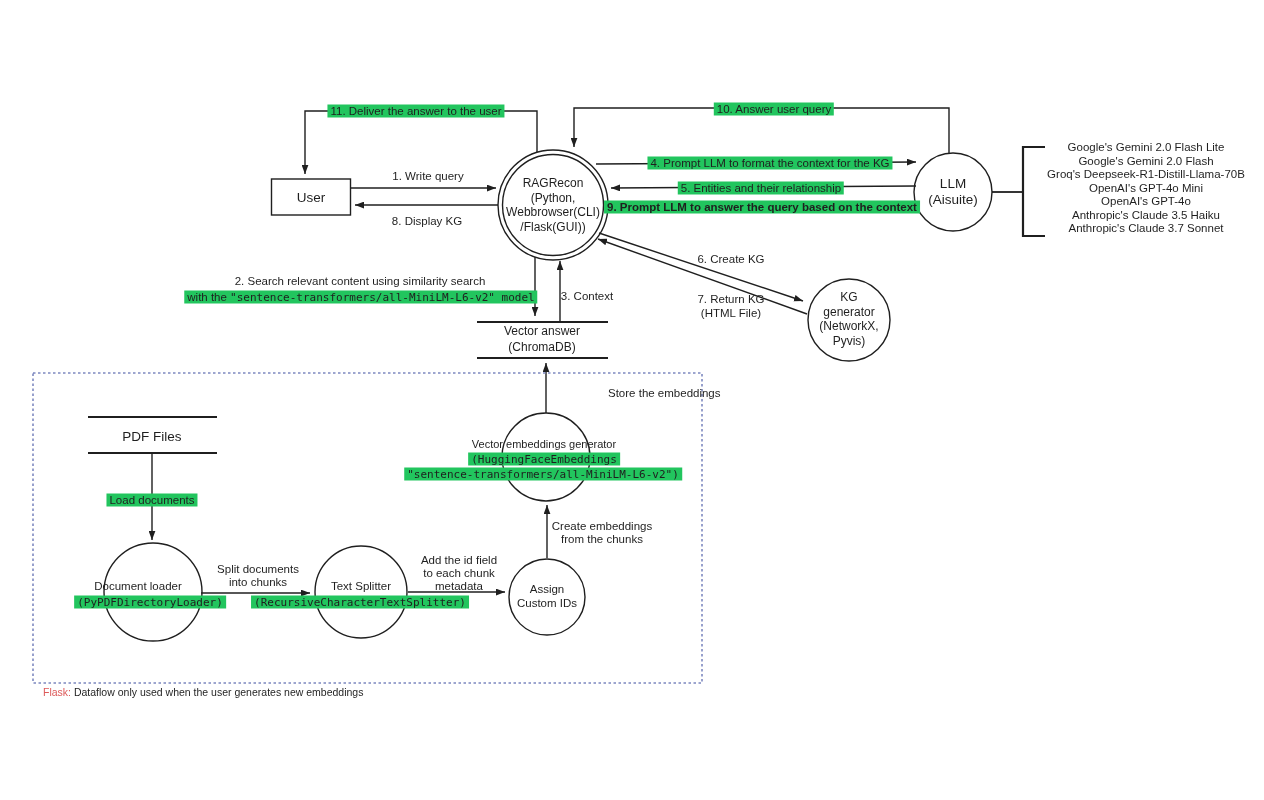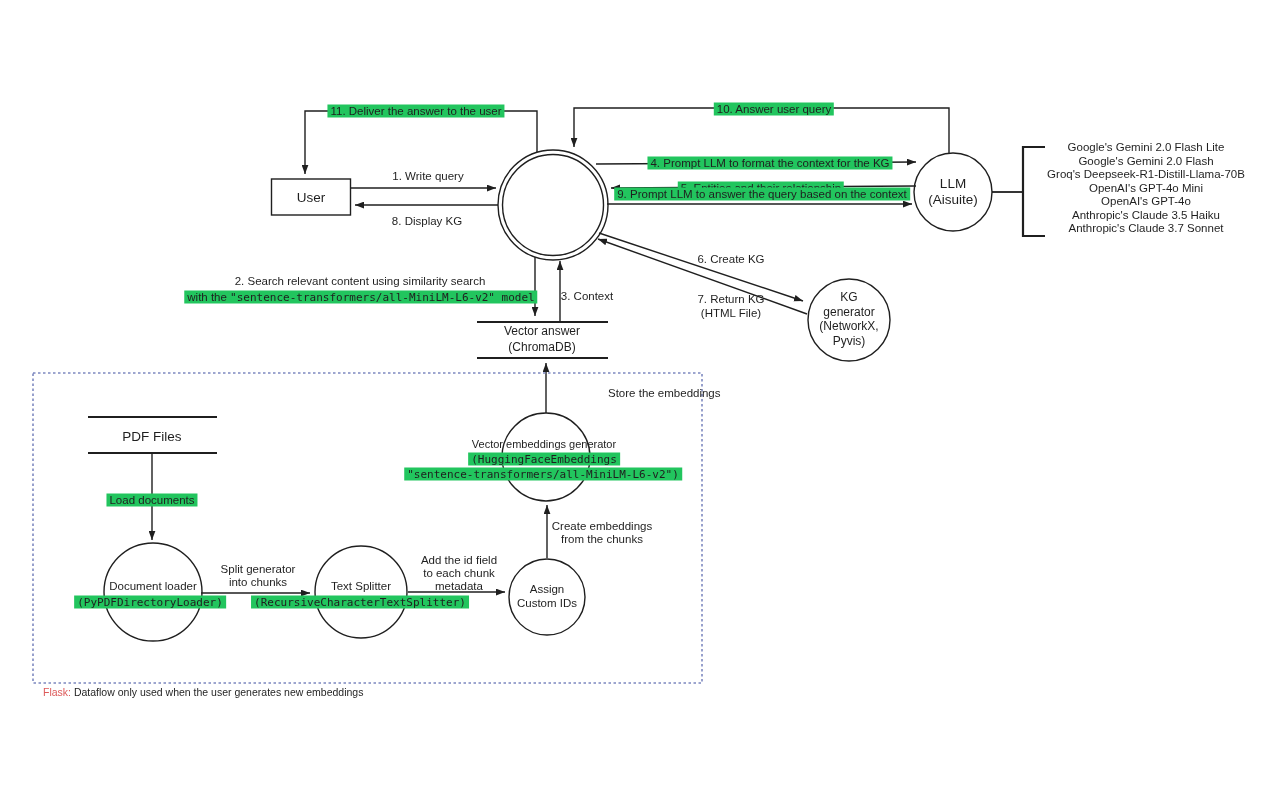--- a/index.html
+++ b/index.html
@@ -73,62 +73,68 @@
 
       <path d="M992,192 H1022" stroke-width="1.8"></path>
       <path d="M1045,147 H1023 V236 H1045" stroke-width="2.2"></path>
     </g>
 
     <rect x="33" y="373" width="669" height="310" fill="none" stroke="#7e89c0" stroke-width="1.6" stroke-dasharray="2.5 2.5"></rect>
   </svg>
 
   <div class="lbl big" style="left:311px;top:197px;">User</div>
 
+  <div class="lbl md" style="left:553px;top:205px;">
+    <div>RAGRecon</div>
+    <div>(Python,</div>
+    <div>Webbrowser(CLI)</div>
+    <div>/Flask(GUI))</div>
+  </div>
 
   <div class="lbl big" style="left:953px;top:192px;line-height:16px;">
     <div>LLM</div>
     <div>(Aisuite)</div>
   </div>
 
   <div class="lbl md" style="left:849px;top:319px;">
     <div>KG</div>
     <div>generator</div>
     <div>(NetworkX,</div>
     <div>Pyvis)</div>
   </div>
 
   <div class="lbl md" style="left:542px;top:339px;line-height:16px;">
     <div>Vector answer</div>
     <div>(ChromaDB)</div>
   </div>
 
   <div class="lbl big" style="left:152px;top:436px;">PDF Files</div>
 
-  <div class="lbl" style="left:153px;top:586px;">Document loader</div>
+  <div class="lbl" style="left:138px;top:586px;">Document loader</div>
   <div class="lbl mono bg" style="left:150px;top:602px;">(PyPDFDirectoryLoader)</div>
 
   <div class="lbl" style="left:361px;top:586px;">Text Splitter</div>
   <div class="lbl mono bg" style="left:360px;top:602px;">(RecursiveCharacterTextSplitter)</div>
 
   <div class="lbl" style="left:547px;top:596px;line-height:14px;">
     <div>Assign</div>
     <div>Custom IDs</div>
   </div>
 
   <div class="lbl" style="left:544px;top:444px;font-size:11px;">Vector embeddings generator</div>
   <div class="lbl mono bg" style="left:544px;top:459px;">(HuggingFaceEmbeddings</div>
   <div class="lbl mono bg" style="left:543px;top:474px;">"sentence-transformers/all-MiniLM-L6-v2")</div>
 
   <div class="lbl" style="left:428px;top:176px;">1. Write query</div>
   <div class="lbl" style="left:427px;top:221px;">8. Display KG</div>
   <div class="lbl bg" style="left:416px;top:111px;">11. Deliver the answer to the user</div>
   <div class="lbl bg" style="left:774px;top:109px;">10. Answer user query</div>
   <div class="lbl bg" style="left:770px;top:163px;">4. Prompt LLM to format the context for the KG</div>
   <div class="lbl bg" style="left:761px;top:188px;">5. Entities and their relationship</div>
-  <div class="lbl bg" style="left:762px;top:194px;">9. Prompt LLM to answer the query based on the context</div>
+  <div class="lbl bg" style="left:762px;top:207px;font-weight:bold;">9. Prompt LLM to answer the query based on the context</div>
   <div class="lbl" style="left:731px;top:259px;">6. Create KG</div>
   <div class="lbl" style="left:731px;top:306px;line-height:13.5px;">
     <div>7. Return KG</div>
     <div>(HTML File)</div>
   </div>
 
   <div class="lbl" style="left:360px;top:281px;">2. Search relevant content using similarity search</div>
   <div class="lbl bg" style="left:361px;top:297px;">
     <span>with the </span><span class="mono-sm">"sentence-transformers/all-MiniLM-L6-v2" model</span>
   </div>
@@ -141,21 +147,21 @@
     <div>from the chunks</div>
   </div>
 
   <div class="lbl" style="left:459px;top:573px;">
     <div>Add the id field</div>
     <div>to each chunk</div>
     <div>metadata</div>
   </div>
 
   <div class="lbl" style="left:258px;top:576px;">
-    <div>Split generator</div>
+    <div>Split documents</div>
     <div>into chunks</div>
   </div>
 
   <div class="lbl bg" style="left:152px;top:500px;">Load documents</div>
 
   <div class="llm-list">
     <div>Google's Gemini 2.0 Flash Lite</div>
     <div>Google's Gemini 2.0 Flash</div>
     <div>Groq's Deepseek-R1-Distill-Llama-70B</div>
     <div>OpenAI's GPT-4o Mini</div>

